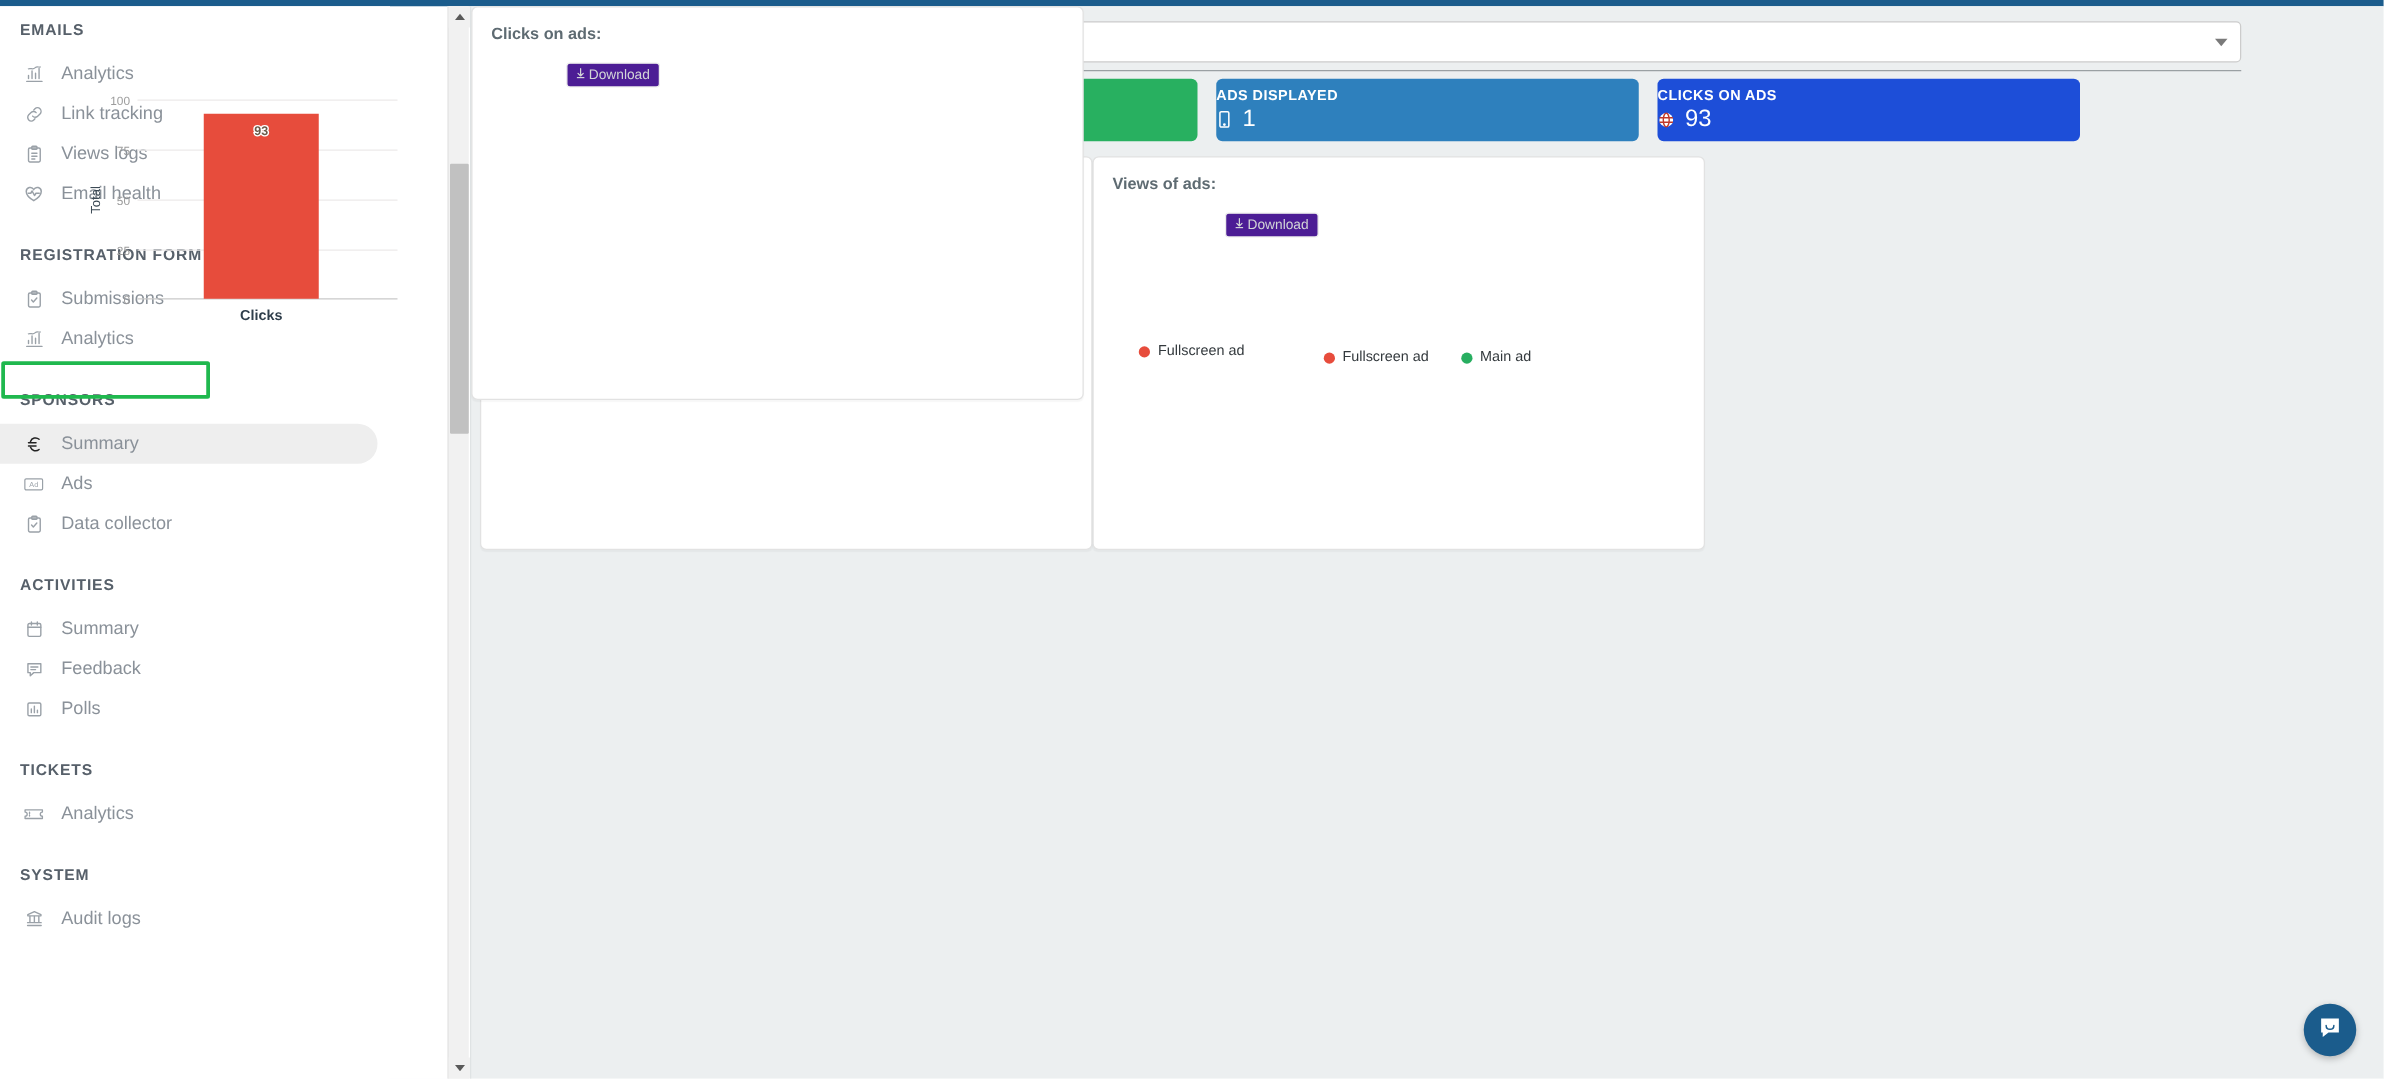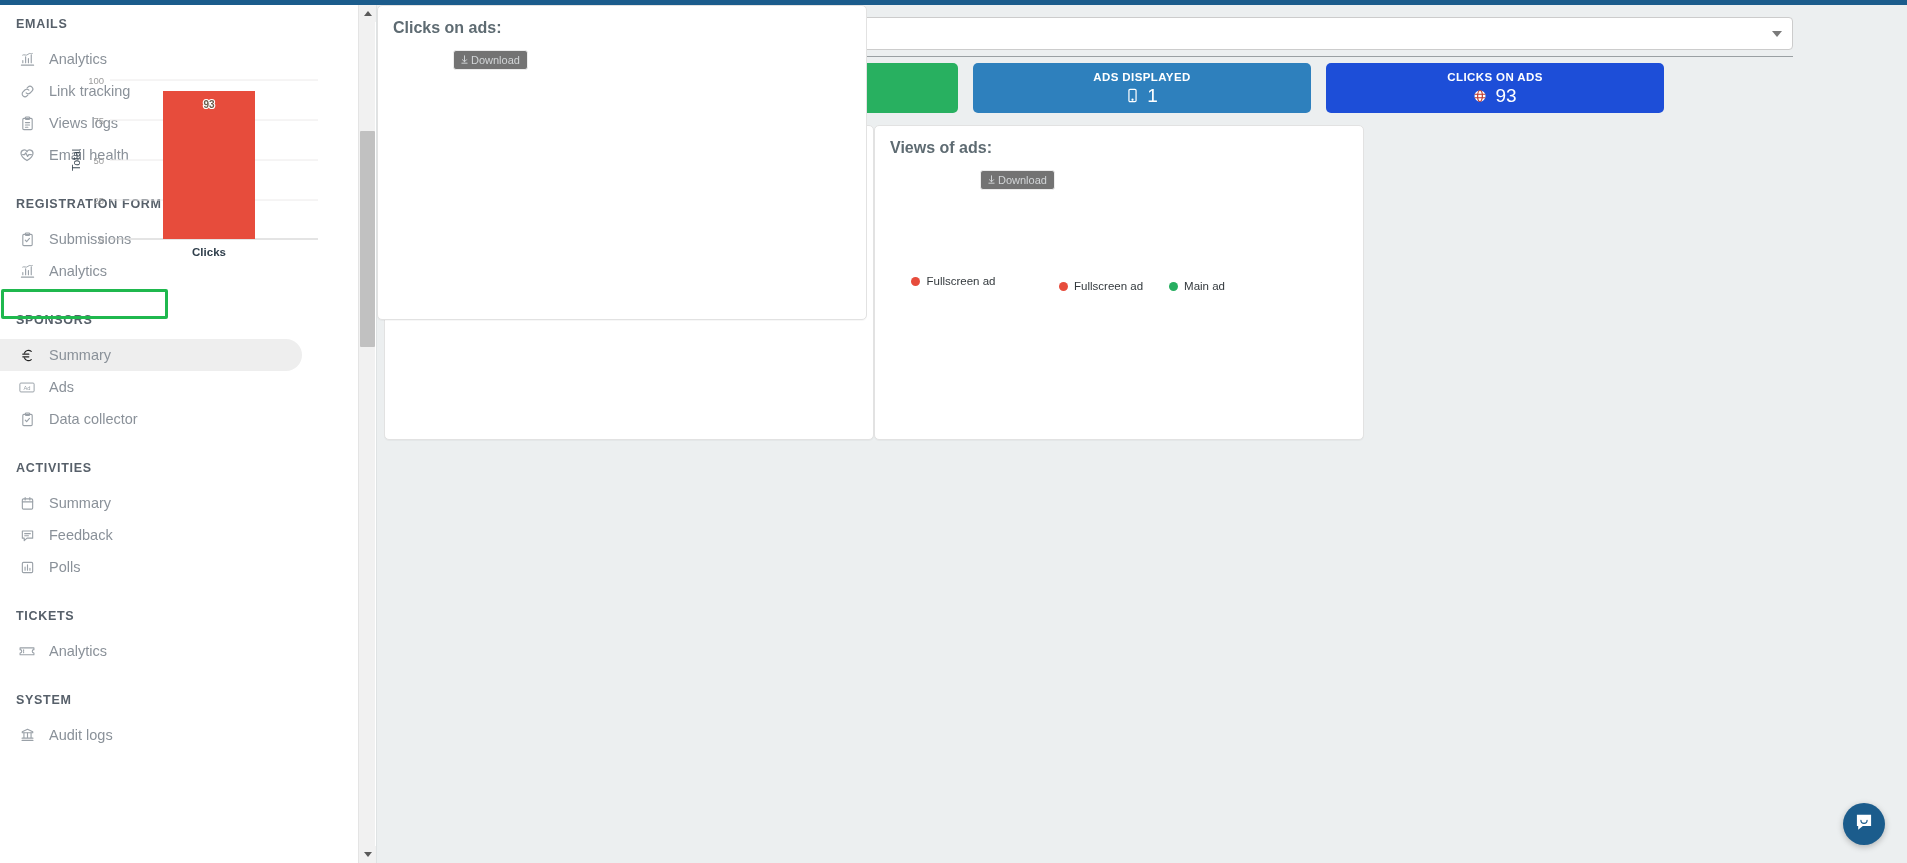--- a/index.html
+++ b/index.html
@@ -98,51 +98,51 @@
   }
 
   
   .cards {
     position: absolute; top: 58px; left: 7px; width: 1516px;
     display: flex; justify-content: center; gap: 15px;
   }
   .card {
     width: 338px; height: 50px; border-radius: 5px;
     color: #fff; display: flex; flex-direction: column;
-    align-items: center; justify-content: center; padding-top: 1px;
+    justify-content: center; padding-top: 1px;
   }
   .card-title { font-size: 11.5px; font-weight: bold; letter-spacing: .4px; }
   .card-val {
     font-size: 19px; display: flex; align-items: center; gap: 8px;
     margin-top: 2px; font-weight: 400;
   }
   .card-val svg { display: block; }
 
   
   .panels {
     position: absolute; top: 120px; left: 7px; width: 1516px;
     display: flex; flex-wrap: wrap; 
   }
   .panel {
     width: 490px; height: 315px; background: #fff;
     border: 1px solid #e2e2e2; border-radius: 5px;
     position: relative; box-shadow: 0 1px 1px rgba(0,0,0,.035);
   }
   .panel-title {
     position: absolute; top: 13px; left: 15px;
-    font-size: 16px; color: #5e6b72; font-weight: bold;
+    font-size: 13px; color: #5e6b72; font-weight: bold;
   }
   .nodata {
     position: absolute; top: 0; left: 0; width: 100%; height: 100%;
     display: flex; align-items: center; justify-content: center;
     font-size: 15px; color: #b8bcbf;
   }
   .dl-btn {
     position: absolute; font-size: 11px; color: #d2d5d7;
-    background: #737373; border: 1px solid #ededed; border-radius: 3px;
+    background: #4c1d95; border: 1px solid #ededed; border-radius: 3px;
     padding: 3px 7px; cursor: pointer; display: flex; align-items: center; gap: 3px;
   }
   .chart-svg { position: absolute; left: 0; top: 0; }
   .legend {
     position: absolute; width: 100%; display: flex;
     align-items: center; justify-content: center; gap: 26px;
     font-size: 11.5px; color: #33393d;
   }
   .legend span.dot {
     width: 9px; height: 9px; border-radius: 50%; display: inline-block;

